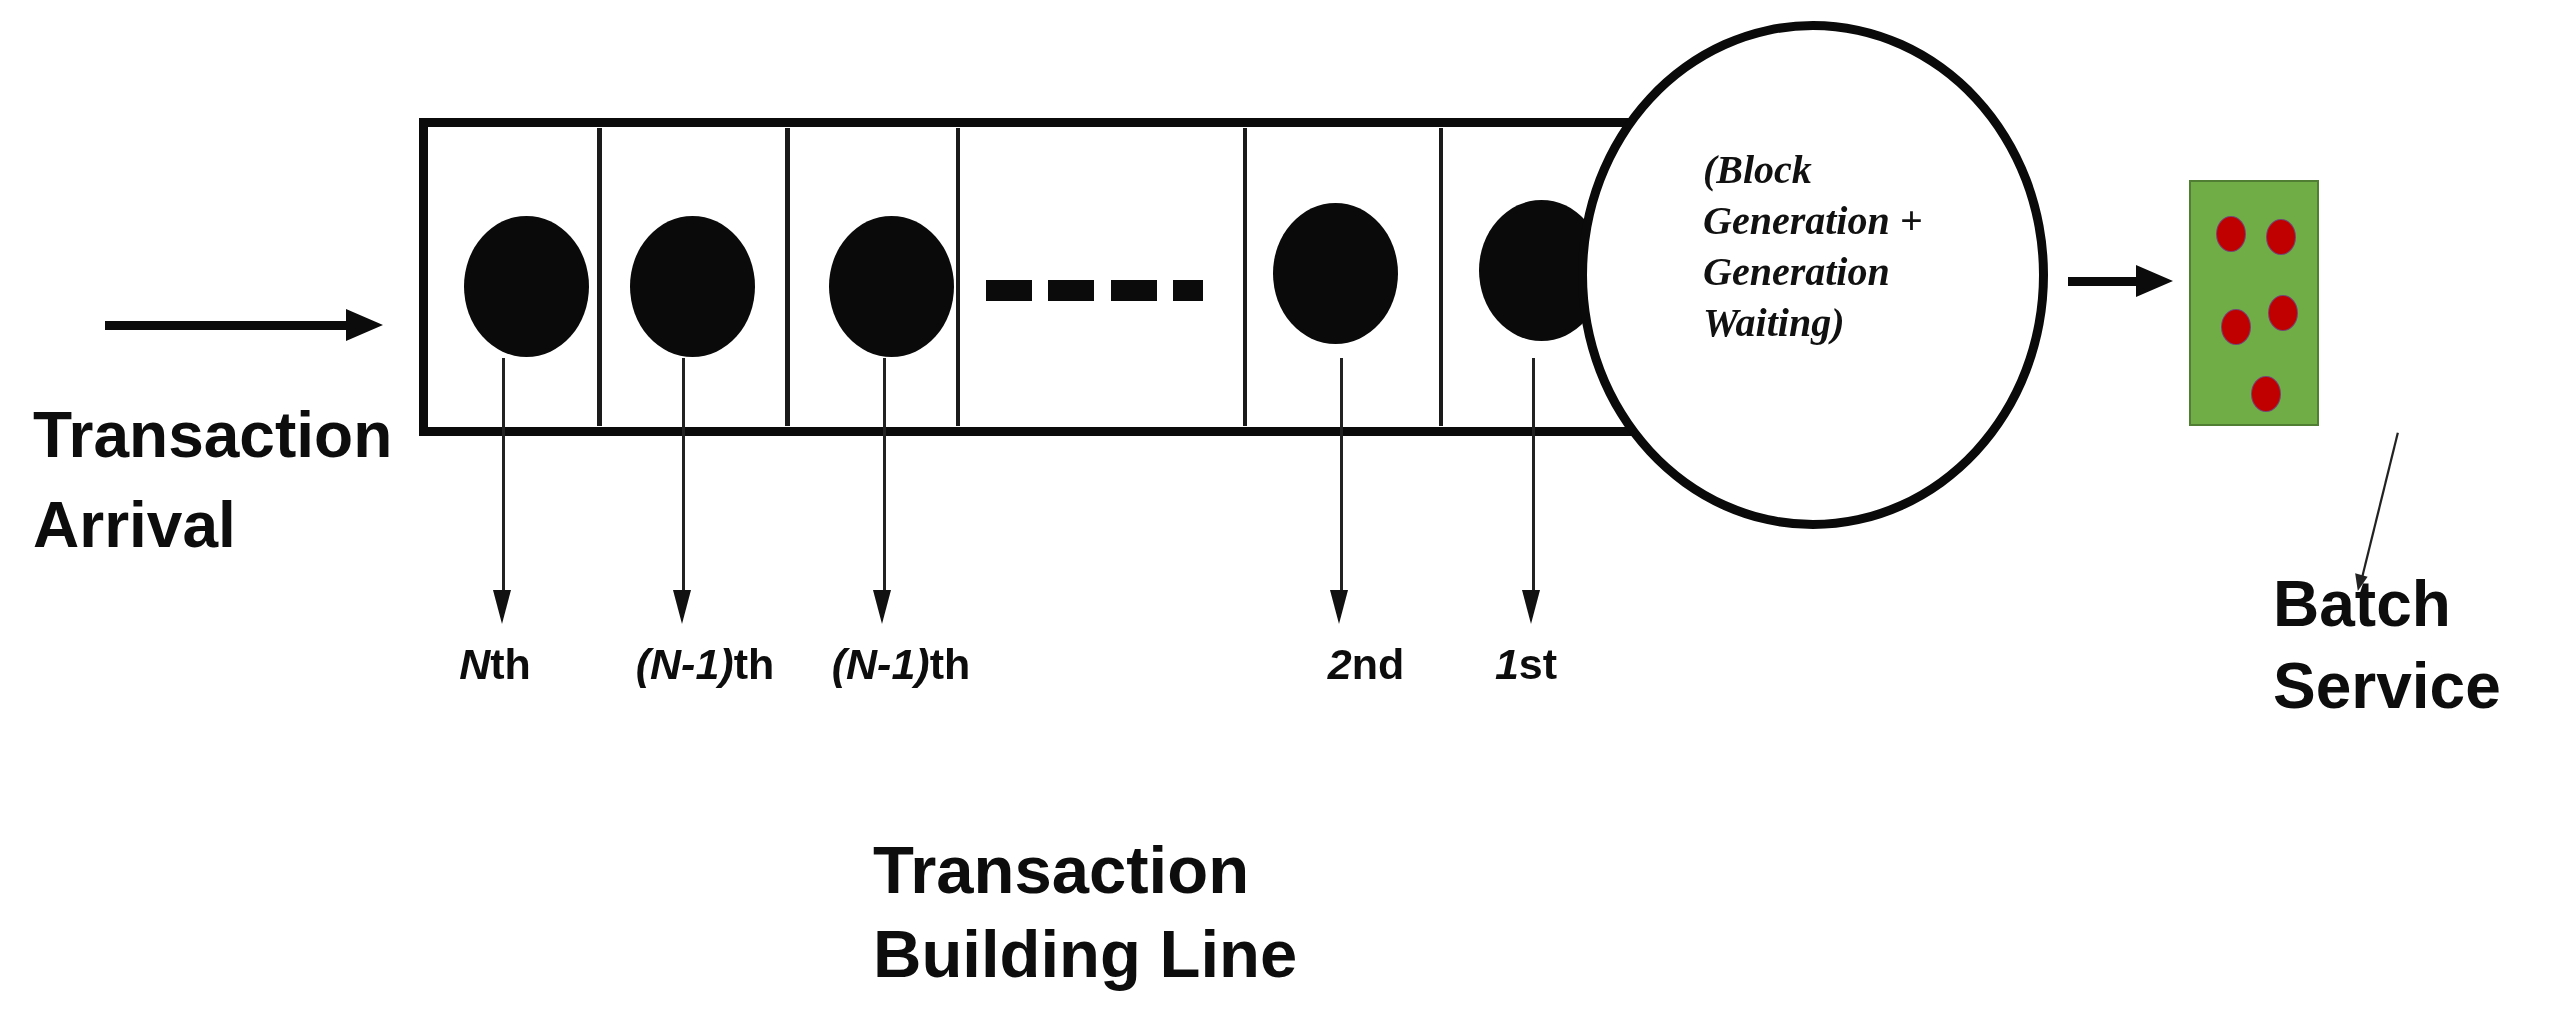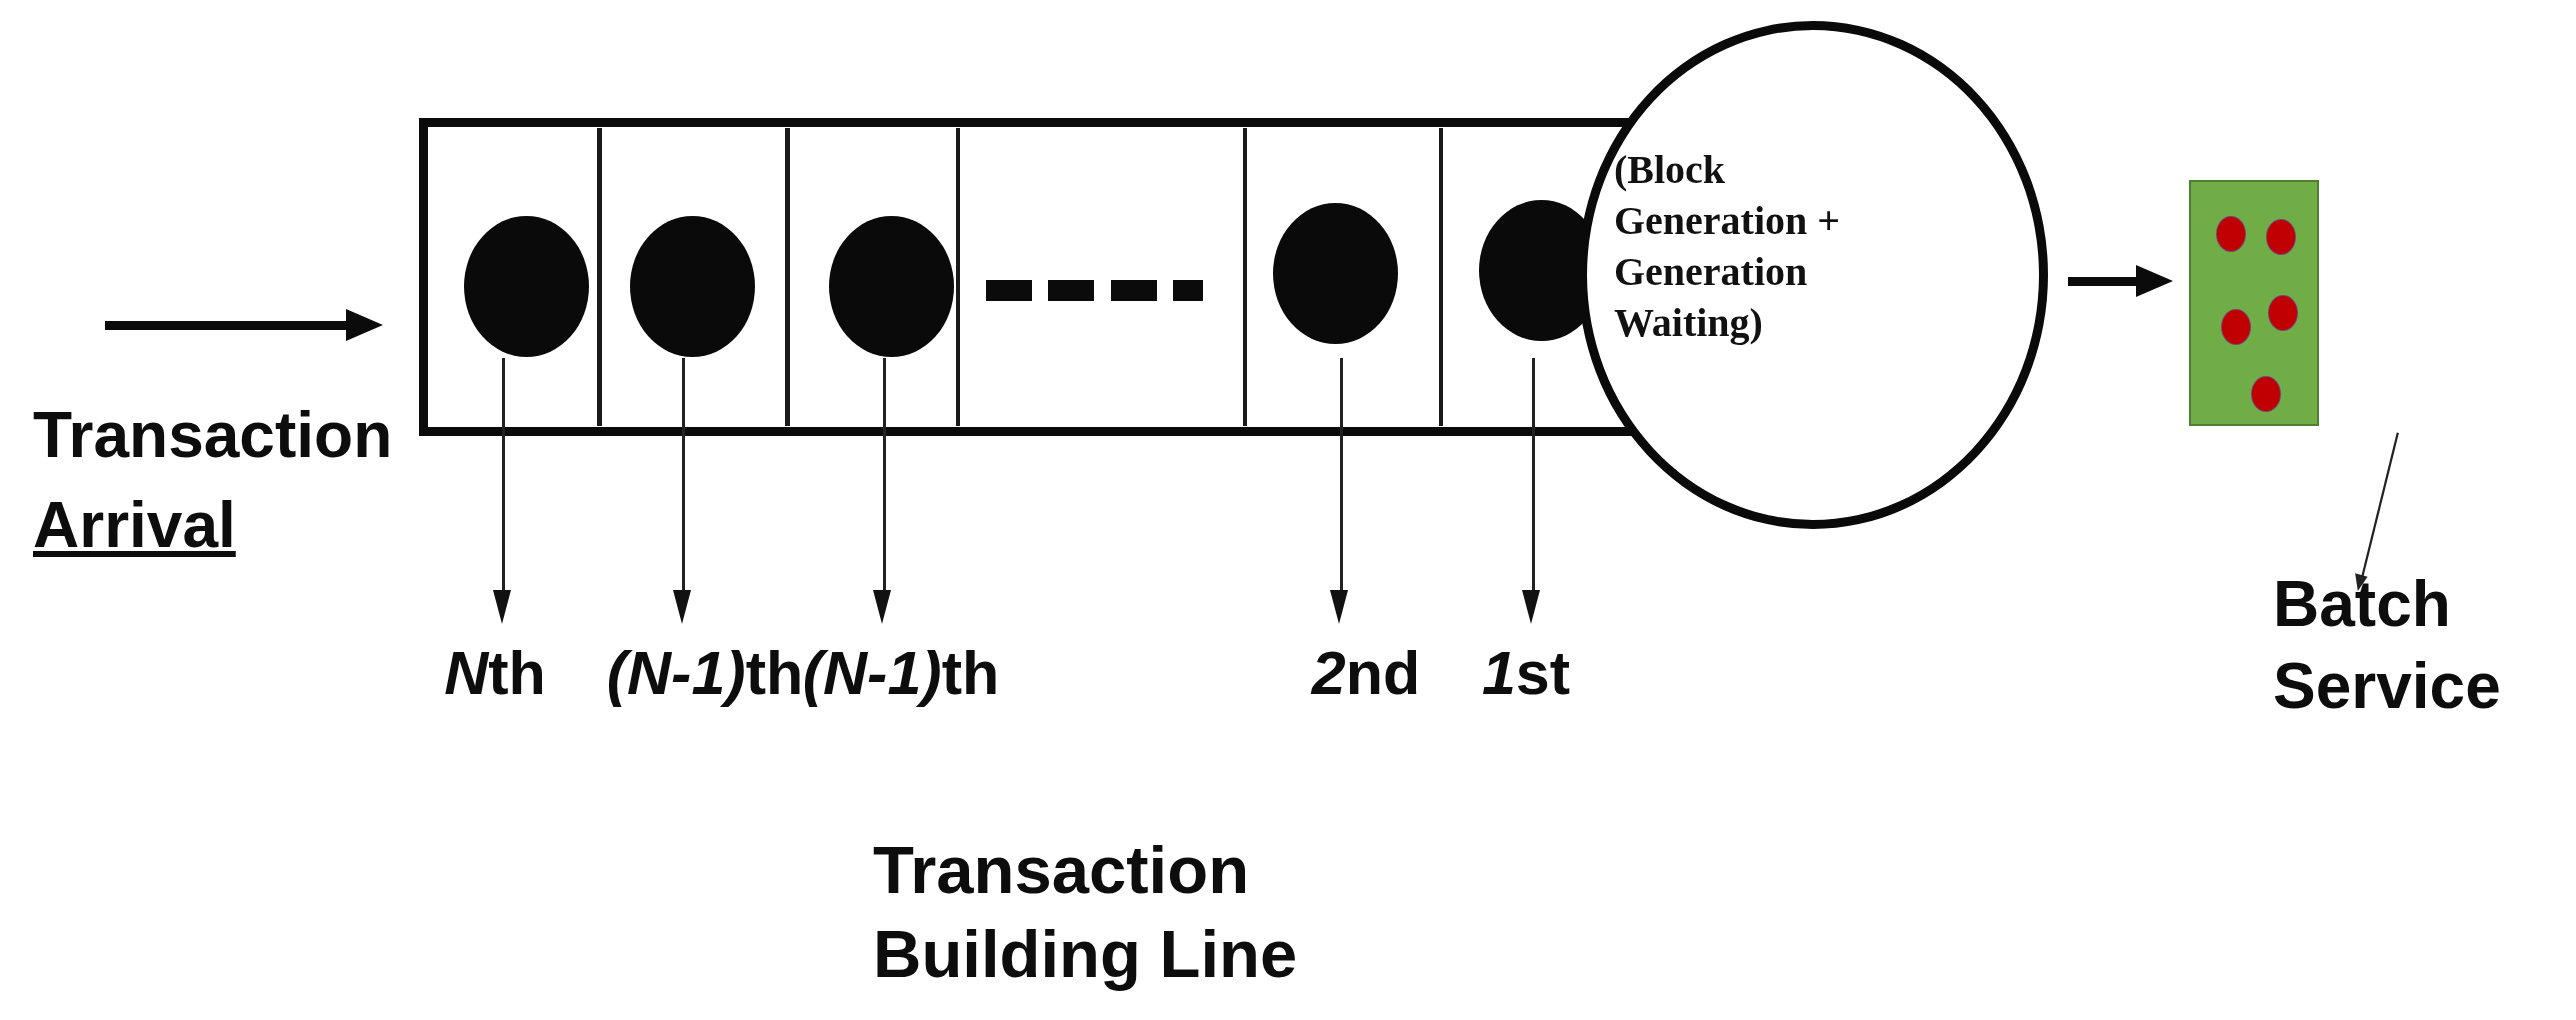--- a/index.html
+++ b/index.html
@@ -12,39 +12,39 @@
   .caption-label{font-family:"Liberation Sans",sans-serif;font-weight:bold;font-size:67px;line-height:1;color:#0d0d0d;white-space:nowrap;}
   .queue-box{
     left:419px;top:118px;width:1223px;height:318px;box-sizing:border-box;
     border:9.8px solid #0b0b0b;background:#ffffff;
   }
   .divider{top:128px;height:298px;background:#1a1a1a;}
   .oval{width:125px;height:141px;border-radius:50%;background:#0a0a0a;}
   .dash{top:280px;height:20.5px;background:#0b0b0b;}
   .thin-line{width:2.7px;background:#222222;top:358px;height:232px;}
   .head-down{width:0;height:0;border-left:9.8px solid transparent;border-right:9.8px solid transparent;border-top:34px solid #111111;top:590px;}
-  .pos-label{top:643px;transform:translateX(-50%);font-family:"Liberation Sans",sans-serif;font-weight:bold;font-size:61px;line-height:1;white-space:nowrap;color:#0d0d0d;}
+  .pos-label{top:643px;transform:translateX(-50%);font-family:"Liberation Sans",sans-serif;font-weight:bold;font-size:43px;line-height:1;white-space:nowrap;color:#0d0d0d;}
   .pos-label .it{font-style:italic;}
   .server-ellipse{
     left:1578px;top:20.5px;width:470px;height:508px;box-sizing:border-box;
     border:9px solid #0a0a0a;border-radius:50%;background:#ffffff;
   }
-  .server-text{left:1614px;top:144px;font-family:"Liberation Serif",serif;font-weight:bold;font-size:40px;line-height:51px;color:#111111;white-space:nowrap;}
+  .server-text{left:1703px;top:144px;font-family:"Liberation Serif",serif;font-weight:bold;font-size:40px;line-height:51px;color:#111111;white-space:nowrap;font-style:italic;}
   .h-arrow-bar{height:9px;background:#0b0b0b;}
   .h-arrow-head{width:0;height:0;border-top:16px solid transparent;border-bottom:16px solid transparent;border-left:37px solid #0b0b0b;}
   .batch-box{left:2189px;top:180px;width:130px;height:246px;box-sizing:border-box;border:2.7px solid #507e32;background:#70ad47;}
   .dot{width:30px;height:36px;border-radius:50%;background:#c00000;box-sizing:border-box;border:1.8px solid rgba(68,114,196,0.6);}
 </style>
 </head>
 <body>
 
 <div class="canvas">
 
   <div class="abs bold-label" style="left:33px;top:403px;">Transaction</div>
-  <div class="abs bold-label" style="left:33px;top:493px;text-decoration:underline;">Arrival</div>
+  <div class="abs bold-label" style="left:33px;top:493px;">Arrival</div>
 
   <div class="abs h-arrow-bar" style="left:105px;top:321px;width:242px;"></div>
   <div class="abs h-arrow-head" style="left:346px;top:309px;"></div>
 
   <div class="abs queue-box"></div>
 
   <div class="abs divider" style="left:597px;width:5.3px;"></div>
   <div class="abs divider" style="left:785px;width:4.5px;"></div>
   <div class="abs divider" style="left:956px;width:3.6px;"></div>
   <div class="abs divider" style="left:1243px;width:3.6px;"></div>

